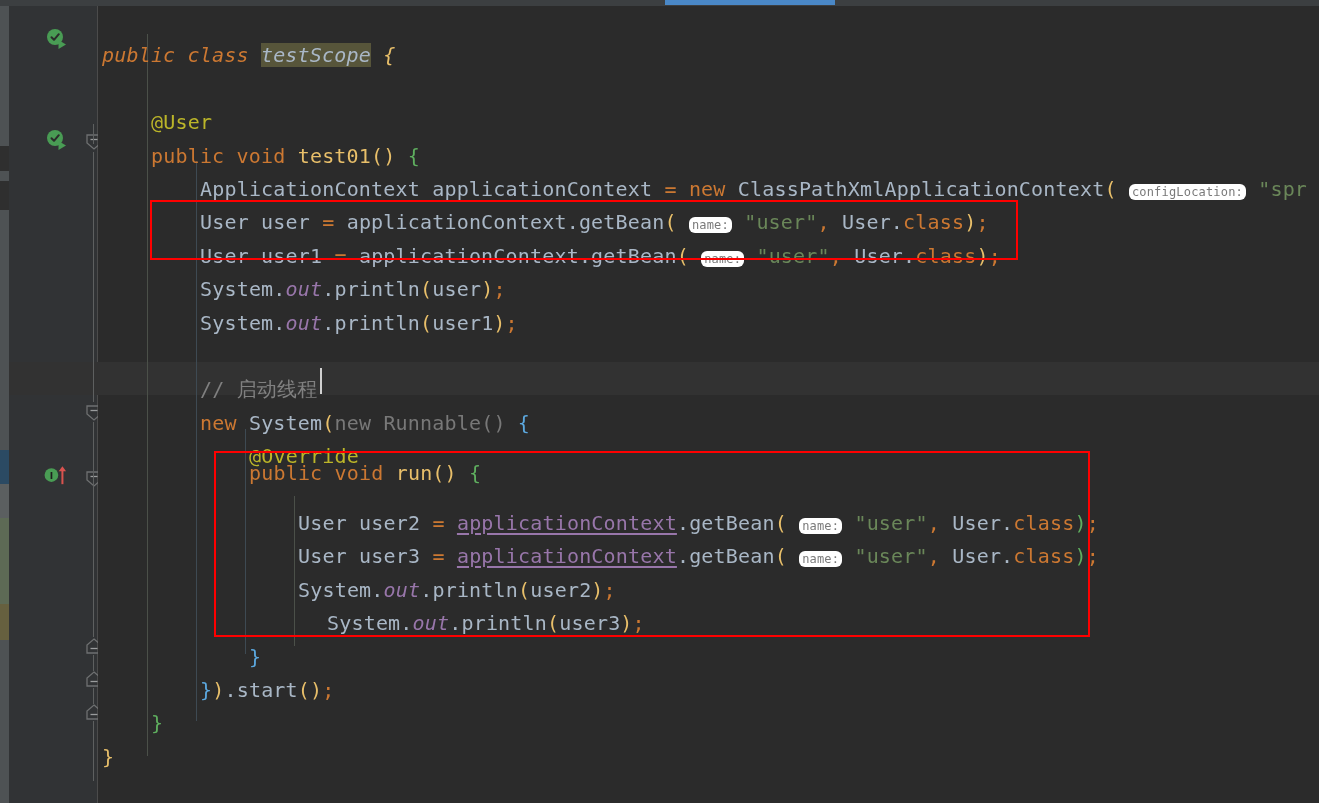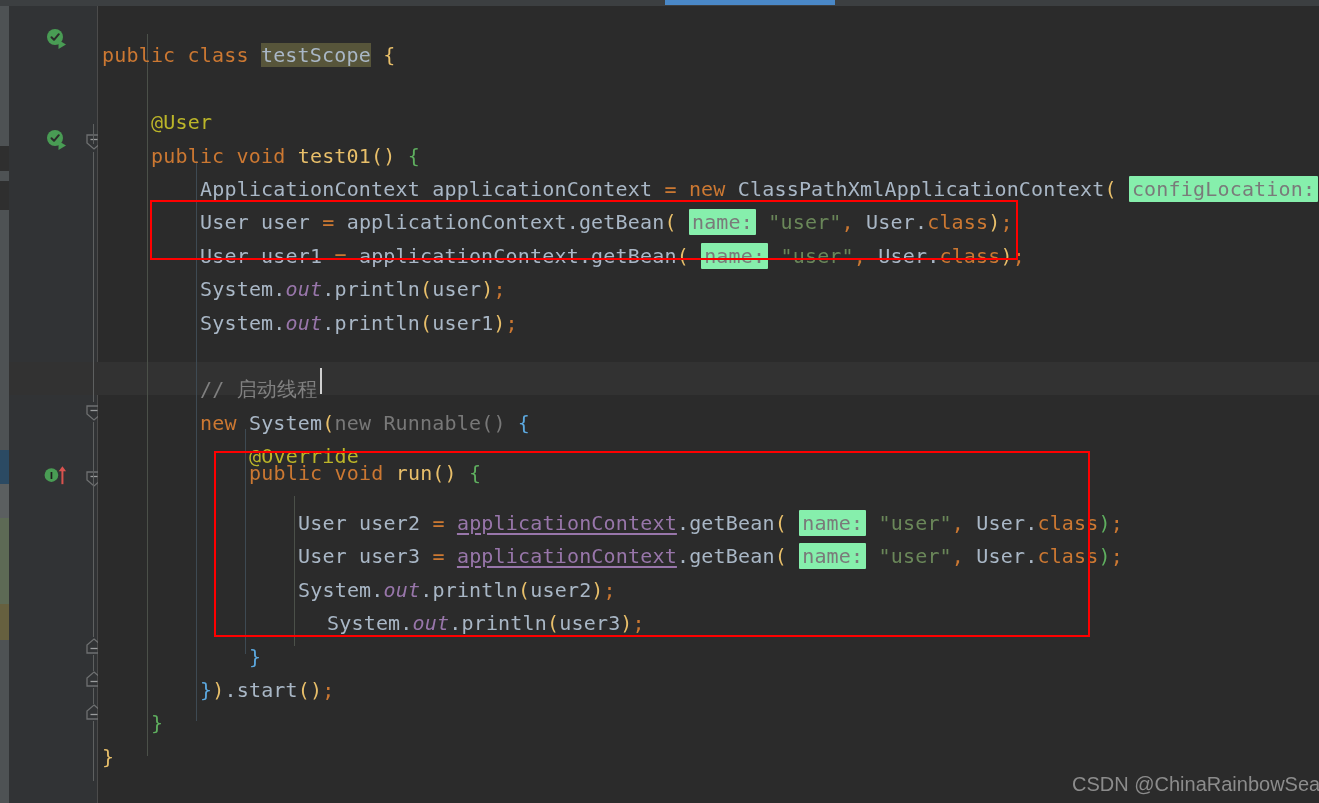--- a/index.html
+++ b/index.html
@@ -69,23 +69,23 @@
   .gray{color:#787878;}
   .p1{color:#E8BF6A;}
   .p2{color:#5CA9E0;}
   .p3{color:#5FAF5F;}
   .sem{color:#CC7832;}
   .meth{color:#A9B7C6;}
   .uline{color:#9876AA;text-decoration:underline;text-underline-offset:3px;}
 
   
   .hint{
-    background:#86efac;color:#7A7A7A;
-    border-radius:1px;padding:1px 3px;
-    font-size:20px;
+    background:#ffffff;color:#7A7A7A;
+    border-radius:6px;padding:1px 3px;
+    font-size:12px;
   }
   
   .idhl{background:#57553A;}
 
   
   .redbox{position:absolute;border:2px solid #FF0000;box-sizing:border-box;}
 
   
   .watermark{
     position:absolute;
@@ -197,21 +197,21 @@
 
     <div class="curline" style="top:356px;"></div>
 
     <div class="iguide" style="left:49px;top:28px;height:722px;background:#4B5049;"></div>
     <div class="iguide" style="left:98px;top:155px;height:560px;background:#3E4A53;"></div>
     <div class="iguide" style="left:147px;top:423px;height:225px;background:#3E4A53;"></div>
     <div class="iguide" style="left:196px;top:490px;height:150px;background:#4B5049;"></div>
 
     <div id="codelines">
         <div class="code" style="top: 0px; left: 4px;"></div>
-        <div class="code" style="top: 33.4px; left: 4px;"><span class="kw">public</span> <span class="kw">class</span> <span class="idhl"><span class="cls">testScope</span></span> <span class="p1">{</span></div>
+        <div class="code" style="top: 33.4px; left: 4px; font-style: italic;"><span class="kw">public</span> <span class="kw">class</span> <span class="idhl"><span class="cls">testScope</span></span> <span class="p1">{</span></div>
         <div class="code" style="top: 66.8px; left: 4px;"></div>
         <div class="code" style="top: 100.2px; left: 53px;"><span class="ann">@User</span></div>
         <div class="code" style="top: 133.6px; left: 53px;"><span class="kw">public</span> <span class="kw">void</span> <span class="p1">test01</span><span class="p1">(</span><span class="p1">)</span> <span class="p3">{</span></div>
         <div class="code" style="top: 167px; left: 102px;"><span class="cls">ApplicationContext</span> applicationContext <span class="sem">=</span> <span class="kw">new</span> <span class="cls">ClassPathXmlApplicationContext</span><span class="p1">(</span> <span class="hint">configLocation:</span> <span class="str">"spr</span></div>
         <div class="code" style="top: 200.4px; left: 102px;"><span class="cls">User</span> user <span class="sem">=</span> applicationContext<span class="meth">.getBean</span><span class="p1">(</span> <span class="hint">name:</span> <span class="str">"user"</span><span class="sem">,</span> <span class="cls">User</span>.<span class="kw">class</span><span class="p1">)</span><span class="sem">;</span></div>
         <div class="code" style="top: 233.8px; left: 102px;"><span class="cls">User</span> user1 <span class="sem">=</span> applicationContext<span class="meth">.getBean</span><span class="p1">(</span> <span class="hint">name:</span> <span class="str">"user"</span><span class="sem">,</span> <span class="cls">User</span>.<span class="kw">class</span><span class="p1">)</span><span class="sem">;</span></div>
         <div class="code" style="top: 267.2px; left: 102px;"><span class="cls">System</span>.<span class="stat">out</span>.println<span class="p1">(</span>user<span class="p1">)</span><span class="sem">;</span></div>
         <div class="code" style="top: 300.6px; left: 102px;"><span class="cls">System</span>.<span class="stat">out</span>.println<span class="p1">(</span>user1<span class="p1">)</span><span class="sem">;</span></div>
         <div class="code" style="top: 334px; left: 4px;"></div>
         <div class="code" style="top: 367.4px; left: 102px;"><span class="cmt">// 启动线程</span></div>
@@ -229,15 +229,14 @@
         <div class="code" style="top: 768.2px; left: 4px;"></div>
       </div>
 
     <div class="caret" style="left:222px;top:362px;height:26px;"></div>
 
   </div>
 
   <div class="redbox" style="left:150px;top:200px;width:868px;height:60px;"></div>
   <div class="redbox" style="left:214px;top:451px;width:876px;height:186px;"></div>
 
-  <div class="watermark" style="left:1072px;top:773px;">CSDN @ChinaRainbowSea</div>
 
 </div>
 
 </body></html>

